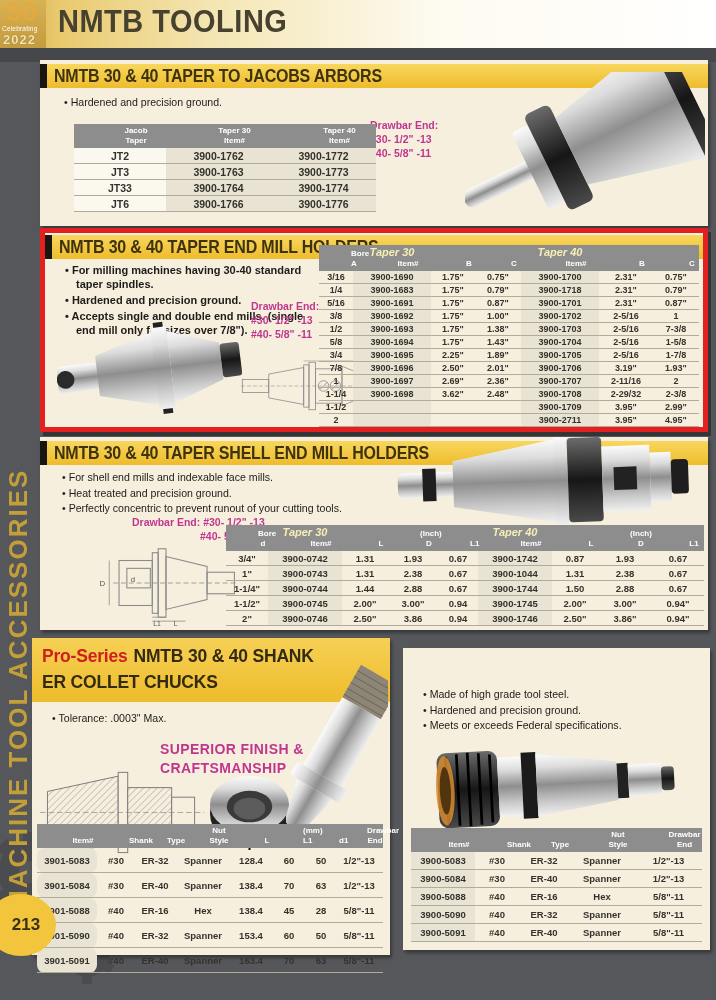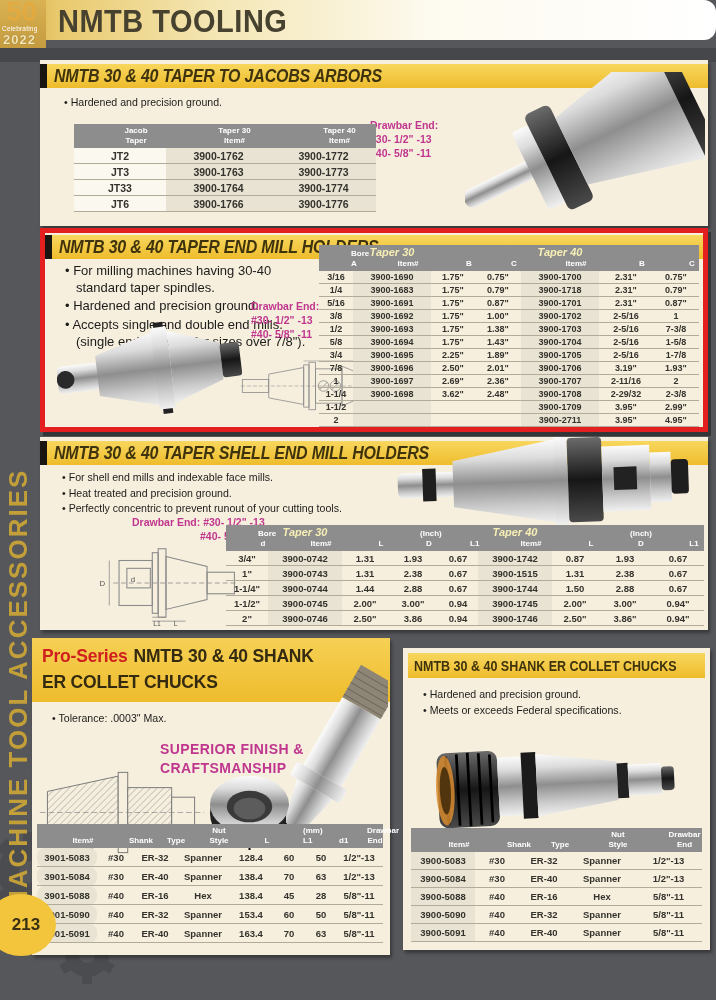--- a/index.html
+++ b/index.html
@@ -1,39 +1,39 @@
 <!DOCTYPE html>
 <html><head>
 <meta charset="utf-8">
 <style>
   html,body{margin:0;padding:0;}
   body{width:716px;height:1000px;position:relative;background:#56575b;font-family:"Liberation Sans",sans-serif;overflow:hidden;}
 
   
-  .top-header{position:absolute;left:0;top:0;width:716px;height:40px;
-    background:linear-gradient(90deg,#c9a43e 0%,#e9c96d 8%,#f4e6b4 30%,#fdfaef 60%,#ffffff 100%);border-radius:12px;}
+  .top-header{position:absolute;left:0;top:0;width:716px;height:48px;
+    background:linear-gradient(90deg,#c9a43e 0%,#e9c96d 8%,#f4e6b4 30%,#fdfaef 60%,#ffffff 100%);}
   .dark-band{position:absolute;left:0;top:48px;width:716px;height:14px;background:#46474b;}
   .logo{position:absolute;left:0;top:0;width:46px;height:48px;background:linear-gradient(180deg,#d9b254,#c49b3e);overflow:hidden;}
   .logo-50{position:absolute;left:6px;top:-4px;font-size:28px;font-weight:bold;color:#e8a93c;opacity:.75;}
   .logo-celebrating{position:absolute;left:2px;top:25px;font-size:6.5px;color:#fff;letter-spacing:.2px;}
   .logo-year{position:absolute;left:3px;top:32px;font-size:13px;font-weight:bold;color:#f3e6b8;letter-spacing:1px;text-shadow:0 0 1px #7a5c14;}
   .page-title{position:absolute;left:58px;top:5px;font-size:29px;font-weight:bold;color:#474130;letter-spacing:.5px;transform:scaleY(1.05);transform-origin:left top;}
 
   
   .v-label{position:absolute;left:3px;top:372px;height:540px;writing-mode:vertical-rl;transform:rotate(180deg);
     font-size:26px;font-weight:bold;letter-spacing:2px;color:#c39f39;white-space:nowrap;z-index:1;}
   .gears{position:absolute;left:-8px;top:820px;z-index:0;}
   .badge{position:absolute;left:-14px;top:894px;width:70px;height:62px;border-radius:50%;background:#f2c53d;z-index:2;
     display:flex;align-items:center;justify-content:center;padding-left:10px;box-sizing:border-box;
     font-size:17px;font-weight:bold;color:#3a3113;}
 
   
   .panel{position:absolute;background:#f6efde;box-shadow:2px 3px 3px rgba(0,0,0,.35);}
   .sec-bar{position:absolute;left:0;right:0;height:24px;background:linear-gradient(180deg,#f8d75e,#eebc2c);
-    border-left:7px solid #191611;display:flex;align-items:center;padding-left:7px;box-sizing:border-box;font-style:italic;}
+    border-left:7px solid #191611;display:flex;align-items:center;padding-left:7px;box-sizing:border-box;}
   .sec-title{font-weight:bold;font-size:16px;color:#3f330d;letter-spacing:-.2px;white-space:nowrap;
     transform:scaleY(1.12);transform-origin:left center;}
   .bullets{position:absolute;font-size:10.6px;color:#1d1c1a;line-height:1.28;}
   .bullet{padding-left:11px;text-indent:-11px;margin-bottom:2px;margin-left:8px;}
   .bullet::before{content:"•  ";}
   .mag{position:absolute;color:#c0368e;font-weight:bold;font-size:10.5px;line-height:1.35;}
   .sup{position:absolute;color:#c0368e;font-weight:bold;font-size:14px;letter-spacing:.4px;line-height:1.35;}
 
   
   .cat-table{position:absolute;border-collapse:collapse;table-layout:fixed;}
@@ -41,21 +41,21 @@
   .h-taper{display:block;font-style:italic;font-weight:bold;color:#f6eeb4;font-size:11px;line-height:1.05;text-align:center;}
   .h-sm{display:block;color:#fff;font-size:8px;font-weight:bold;line-height:1.2;text-align:center;padding-left:32px;}
   .cat-table td{text-align:center;font-weight:bold;color:#34322c;border-bottom:1px solid #b3ab9a;
     padding:0;white-space:nowrap;overflow:hidden;}
   .c-item{background:#e8e3d3;}
   .c-first{background:#fbf8ef;}
   .c-bore{background:transparent;}
   .t1 td{height:15px;font-size:10.5px;}
   .t2 td{height:12px;font-size:9px;}
   .t3 td{height:14px;font-size:9.5px;}
-  .t4 td{height:18px;font-size:9.5px;border-radius:8px;}
+  .t4 td{height:24px;font-size:9.5px;border-radius:8px;}
   .t5 td{height:17px;font-size:9.5px;}
 
   
   .ps-band{position:absolute;left:0;top:0;width:100%;height:64px;background:linear-gradient(180deg,#f6d055,#eebc2c);}
   .ps-line{position:absolute;left:10px;font-size:17.5px;font-weight:bold;color:#332a10;letter-spacing:-.2px;transform:scaleY(1.1);transform-origin:left top;white-space:nowrap;}
   .ps-red{color:#cf1f1f;margin-right:6px;}
   .s5-bar{position:absolute;left:5px;top:5px;right:5px;height:25px;background:linear-gradient(180deg,#f8d75e,#eebc2c);
     display:flex;align-items:center;padding-left:6px;box-sizing:border-box;}
   .s5-title{font-weight:bold;font-size:12.5px;color:#3f330d;white-space:nowrap;transform:scaleY(1.15);transform-origin:left center;}
 
@@ -197,21 +197,21 @@
           <td class="c-item">3900-1776</td>
         </tr>
       </tbody>
   </table>
 </div>
 
 <div class="panel" style="left:40px;top:228px;width:668px;height:204px;border:5px solid #e41f1f;box-sizing:border-box;box-shadow:3px 4px 0 rgba(25,25,25,.55);">
   <div class="sec-bar" style="top:2px;">
     <span class="sec-title">NMTB 30 &amp; 40 TAPER END MILL HOLDERS</span>
   </div>
-  <div class="bullets" style="left:12px;top:30px;width:262px;font-size:13px;">
+  <div class="bullets" style="left:12px;top:30px;width:262px;font-size:11px;font-weight:bold;">
     <div class="bullet">For milling machines having 30-40 standard taper spindles.</div>
     <div class="bullet">Hardened and precision ground.</div>
     <div class="bullet">Accepts single and double end mills. (single end mill only for sizes over 7/8").</div>
   </div>
   <div class="mag" style="left:206px;top:66px;">
     <div>Drawbar End:</div>
     <div>#30- 1/2" -13</div>
     <div>#40- 5/8" -11</div>
   </div>
   <svg class="photo" style="left:12px;top:84px;" width="185" height="106" viewBox="0 0 230 115">
@@ -497,21 +497,21 @@
           <td>0.87</td>
           <td>1.93</td>
           <td>0.67</td>
         </tr>
         <tr>
           <td class="c-bore">1"</td>
           <td class="c-item">3900-0743</td>
           <td>1.31</td>
           <td>2.38</td>
           <td>0.67</td>
-          <td class="c-item">3900-1515</td>
+          <td class="c-item">3900-1044</td>
           <td>1.31</td>
           <td>2.38</td>
           <td>0.67</td>
         </tr>
         <tr>
           <td class="c-bore">1-1/4"</td>
           <td class="c-item">3900-0744</td>
           <td>1.44</td>
           <td>2.88</td>
           <td>0.67</td>
@@ -692,24 +692,22 @@
           <td>163.4</td>
           <td>70</td>
           <td>63</td>
           <td>5/8"-11</td>
         </tr>
       </tbody>
   </table>
 </div>
 
 <div class="panel" style="left:403px;top:648px;width:307px;height:302px;">
-  <div class="s5-bar">
-    <span class="s5-title">NMTB 30 &amp; 40 SHANK ER COLLET CHUCKS</span>
-  </div>
   <div class="bullets" style="left:12px;top:40px;width:280px;">
+    <div class="bullet">Made of high grade tool steel.</div>
     <div class="bullet">Hardened and precision ground.</div>
     <div class="bullet">Meets or exceeds Federal specifications.</div>
   </div>
   <svg class="photo" style="left:24px;top:92px;" width="260" height="88" viewBox="0 0 260 96">
     <g transform="rotate(-3 130 48)">
       <rect x="0" y="8" width="66" height="82" rx="10" fill="url(#drk)"></rect>
       <g stroke="#000" stroke-width="3">
           <line x1="10" y1="12" x2="10" y2="86"></line>
           <line x1="22" y1="10" x2="22" y2="88"></line>
           <line x1="34" y1="9" x2="34" y2="89"></line>

